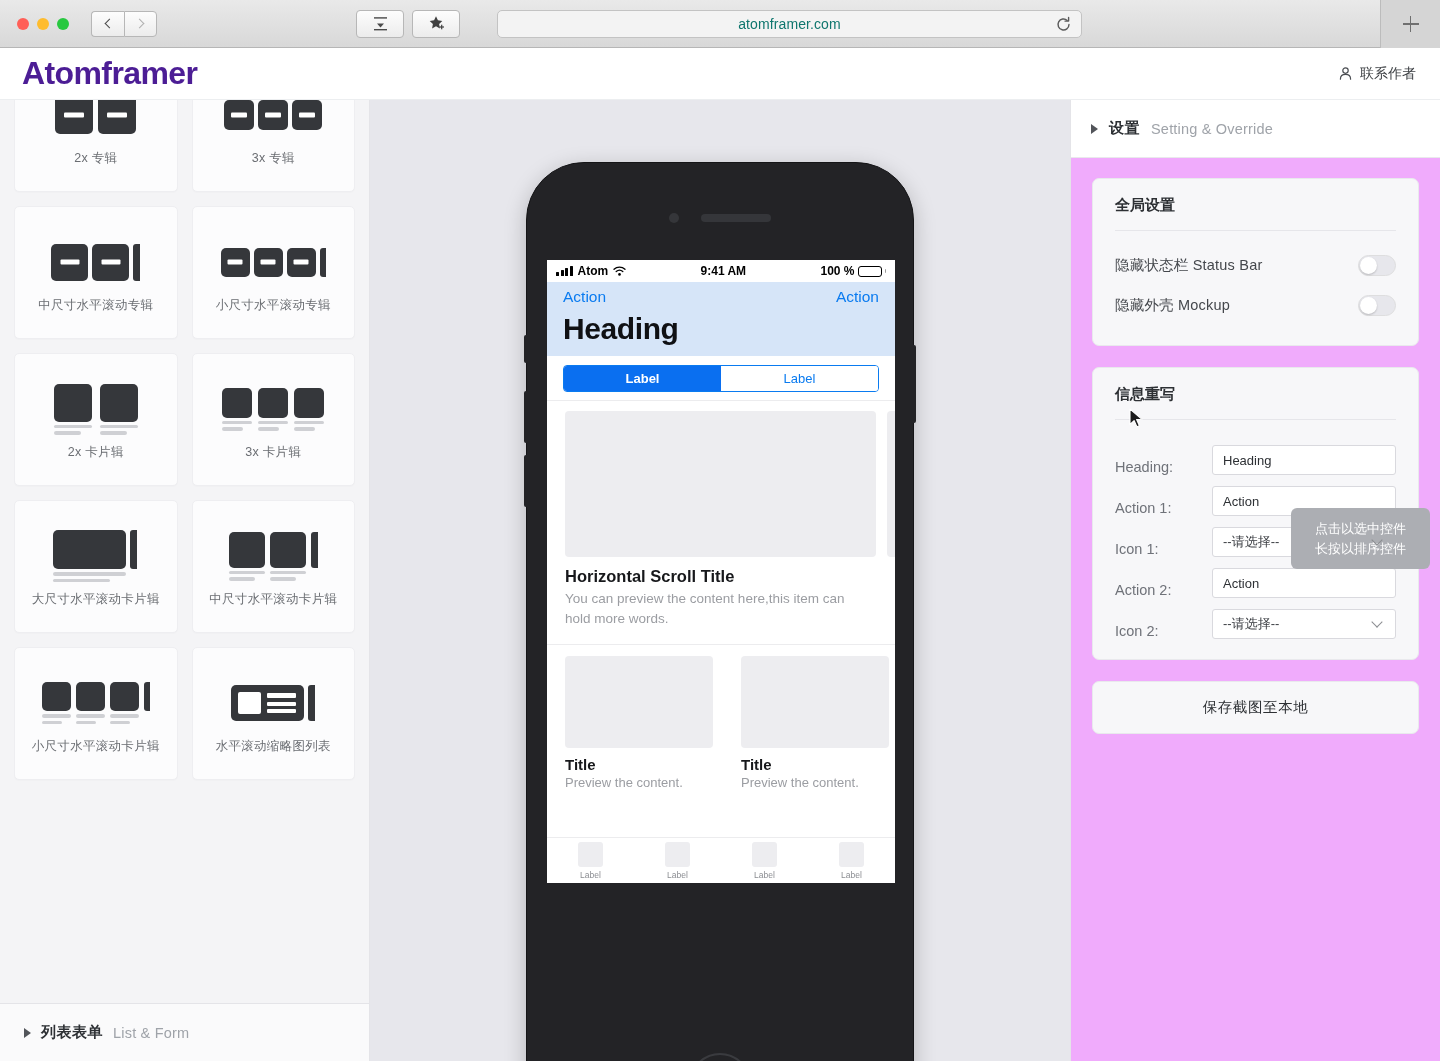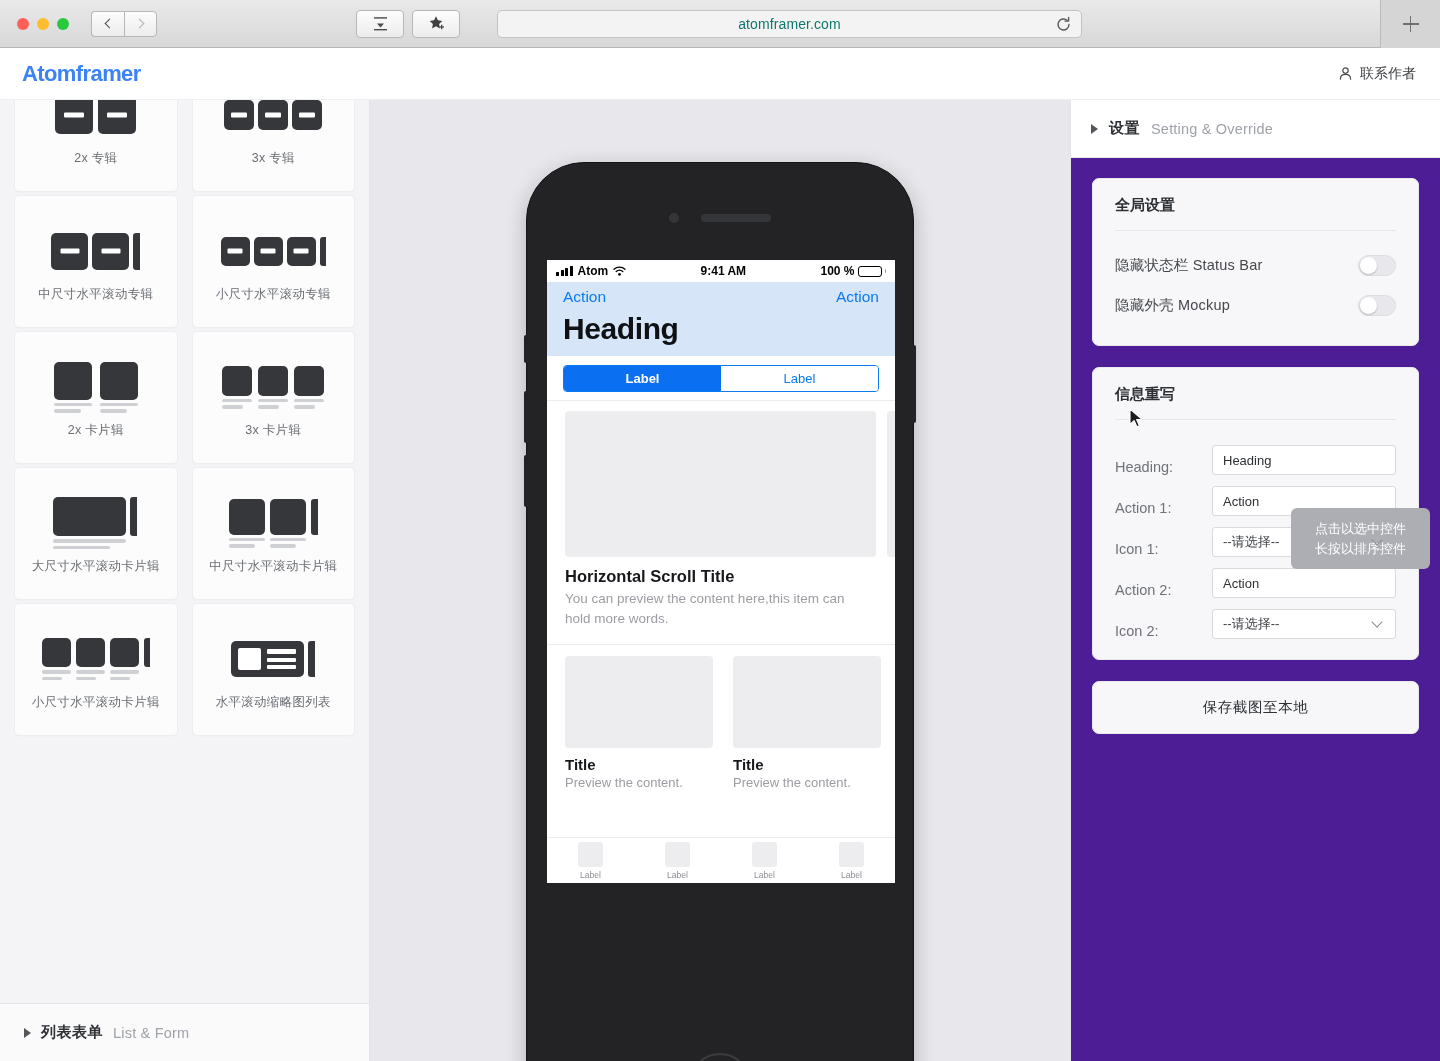--- a/index.html
+++ b/index.html
@@ -61,37 +61,37 @@
   }
   .plus-tab .ph { width: 16px; height: 1.8px; background: #6f6f6f; position: relative; }
   .plus-tab .ph::after { content:""; position:absolute; left:7.1px; top:-7.1px; width:1.8px; height:16px; background:#6f6f6f; }
 
   
   .app-header {
     height: 52px; background: #fff; border-bottom: 1px solid #eceef0;
     display: flex; align-items: center; justify-content: space-between;
     padding: 0 24px 0 22px;
   }
-  .logo { font-size: 22px; font-weight: 700; color: #3b82f6; letter-spacing: -0.6px; }
+  .logo { font-size: 32px; font-weight: 700; color: #4c1d95; letter-spacing: -0.6px; }
   .contact { display: flex; align-items: center; gap: 7px; font-size: 14px; color: #3d4044; }
 
   
   .shell { display: flex; height: 961px; background: #f4f4f6; }
 
   
   .sidebar {
     width: 370px; background: #f4f4f6;
     border-right: 1px solid #e4e4e8;
     display: flex; flex-direction: column;
     position: relative; overflow: hidden;
   }
   .sidebar-scroll {
     flex: 1; overflow: hidden; padding: 0 14px;
     display: grid; grid-template-columns: 1fr 1fr;
-    gap: 3px 14px; align-content: start;
+    gap: 14px 14px; align-content: start;
     margin-top: -41px; padding-top: 0;
   }
   .comp-card {
     background: #fcfcfd; border-radius: 5px; border: 1px solid #eeeef1;
     height: 133px; display: flex; flex-direction: column;
     align-items: center; justify-content: center; gap: 4px;
     box-shadow: 0 1px 1px rgba(0,0,0,.015);
   }
   .comp-icon { height: 62px; display: flex; align-items: center; justify-content: center; }
   .comp-label { font-size: 12.5px; color: #6a6d72; letter-spacing: .3px; }
@@ -170,21 +170,21 @@
   .seg .off { background: #fff; color: #0a7bf0; }
 
   .divider { height: 1px; background: #ececee; }
 
   .hscroll { display: flex; gap: 11px; padding: 10px 13px 0 18px; overflow: hidden; }
   .hs-item { flex: 0 0 auto; }
   .thumb-lg { width: 311px; height: 146px; background: #ededf0; border-radius: 4px; }
   .hs-title { font-size: 16.5px; font-weight: 700; color: #17181b; margin-top: 10px; }
   .hs-desc { font-size: 13.5px; color: #9b9da2; line-height: 1.45; margin-top: 3px; width: 300px; }
 
-  .cards { display: flex; gap: 20px; padding: 11px 16px 0 18px; overflow: hidden; }
+  .cards { display: flex; gap: 28px; padding: 11px 16px 0 18px; overflow: hidden; }
   .card-item { flex: 0 0 auto; width: 148px; }
   .thumb-sm { width: 148px; height: 92px; background: #ededf0; border-radius: 4px; }
   .c-title { font-size: 15px; font-weight: 700; color: #17181b; margin-top: 8px; }
   .c-desc { font-size: 13px; color: #9b9da2; margin-top: 2px; }
 
   .tabbar {
     position: absolute; bottom: 0; left: 0; right: 0; height: 46px;
     background: #fff; border-top: 1px solid #ececee;
     display: flex;
   }
@@ -193,21 +193,21 @@
   .tab-lb { font-size: 8.5px; color: #8b8d92; }
 
   .tooltip {
     position: absolute; left: 921px; top: 408px;
     width: 139px; padding: 11px 0; border-radius: 6px;
     background: #acaeb3; color: #fff; text-align: center;
     font-size: 13px; line-height: 1.5;
   }
 
   
-  .rightpanel { width: 370px; background: #4c1d95; border-left: 1px solid #e4e4e8; display: flex; flex-direction: column; }
+  .rightpanel { width: 370px; background: #f0abfc; border-left: 1px solid #e4e4e8; display: flex; flex-direction: column; }
   .rp-head { height: 58px; border-bottom: 1px solid #e9e9ec; display: flex; align-items: center; gap: 11px; padding-left: 20px; background:#fff; }
   .rp-body { padding: 20px 21px 0; }
   .panel-box { background: #f7f7f9; border: 1px solid #e9e9ed; border-radius: 7px; padding: 17px 22px 20px; }
   .panel-box + .panel-box { margin-top: 21px; }
   .panel-title { font-size: 15px; font-weight: 700; color: #2d3034; }
   .panel-rule { height: 1px; background: #e6e6ea; margin: 15px 0 14px; }
 
   .setting-row { display: flex; align-items: center; justify-content: space-between; height: 40px; }
   .setting-lbl { font-size: 14.5px; color: #44474c; letter-spacing: .2px; }
   .toggle { width: 38px; height: 21px; border-radius: 11px; background: #e7e7ec; border: 1px solid #dededf; position: relative; }

